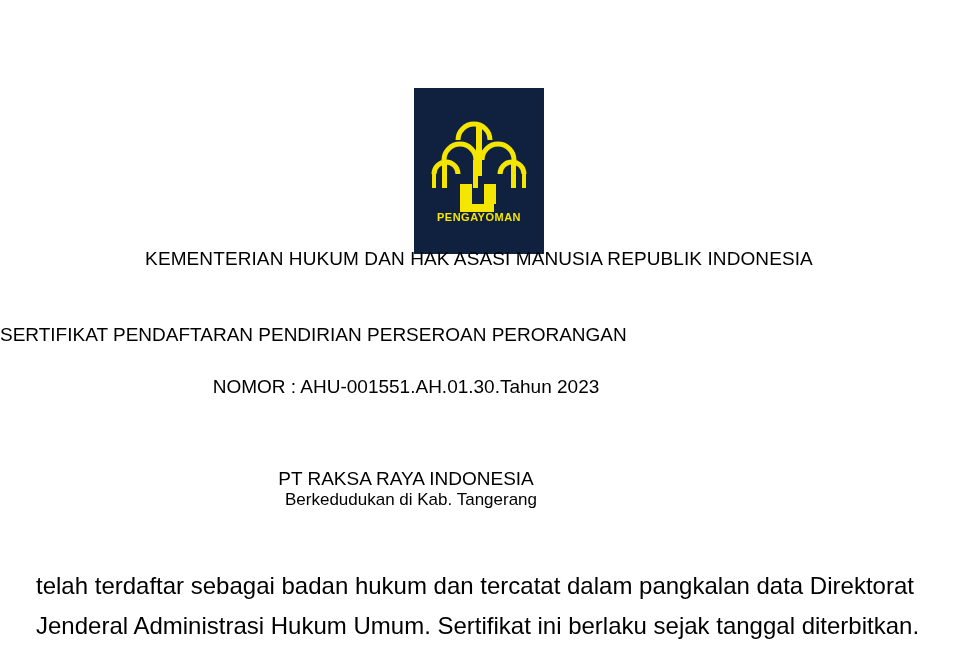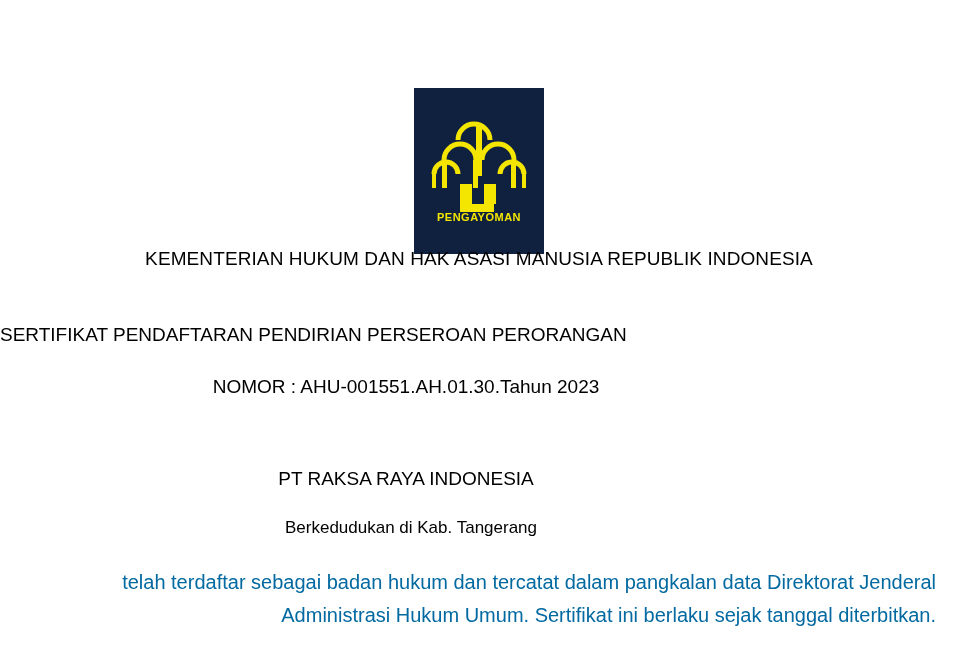--- a/index.html
+++ b/index.html
@@ -77,36 +77,36 @@
     top: 452px;
     left: 0;
     width: 812px;
     text-align: center;
     font-size: 19px;
     color: #000;
     margin-top: 16px;
   }
   .company-domicile {
     position: absolute;
-    top: 518px;
+    top: 490px;
     left: 0;
     width: 822px;
     text-align: center;
     font-size: 17px;
     color: #000;
   }
   .body-paragraph {
     position: absolute;
     top: 566px;
     left: 36px;
     width: 900px;
-    text-align: right;
-    font-size: 20px;
+    text-align: left;
+    font-size: 24px;
     line-height: 1.65;
-    color: #0369a1;
+    color: #000000;
   }
 </style>
 </head>
 <body>
 
 <div class="page">
 
   <div class="logo-wrap">
     <div class="logo-box">
       <svg class="logo-svg" viewBox="0 0 130 138" xmlns="http://www.w3.org/2000/svg">

